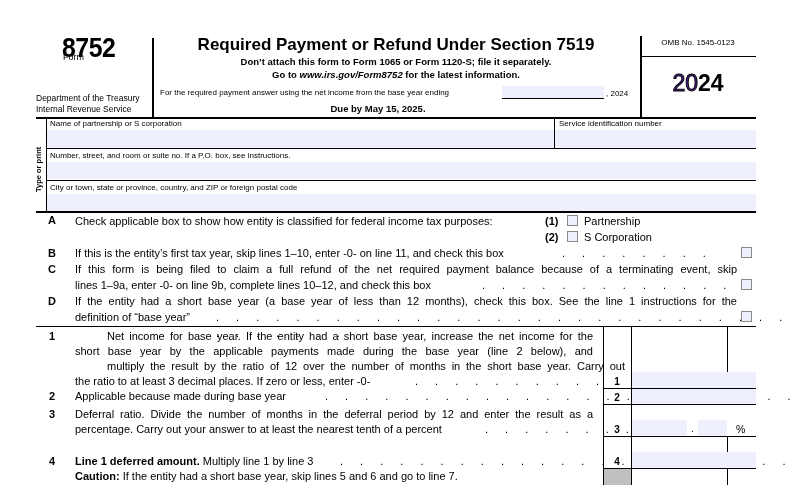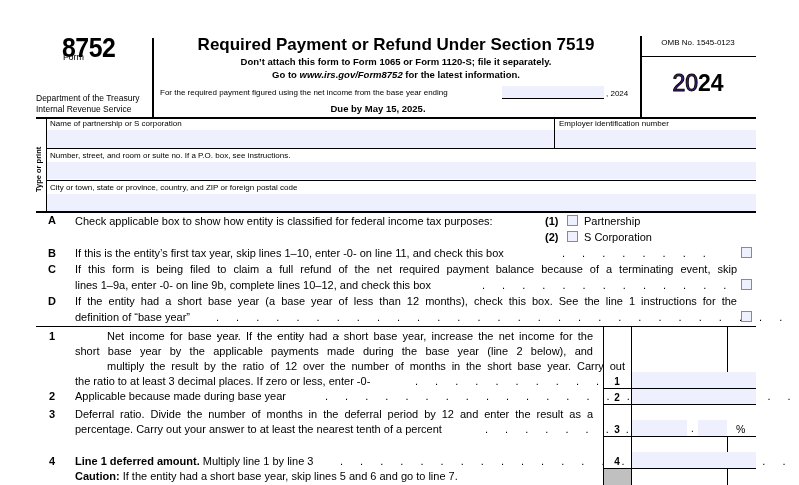--- a/index.html
+++ b/index.html
@@ -55,36 +55,36 @@
 
 <div class="abs vline" style="left:152px; top:38px; height:79px;"></div>
 <div class="abs vline" style="left:640px; top:36px; height:81px;"></div>
 <div class="abs hline" style="left:640px; top:56px; width:116px; height:1px;"></div>
 
 <div class="abs title">Required Payment or Refund Under Section 7519</div>
 <div class="abs sub1">Don’t attach this form to Form 1065 or Form 1120-S; file it separately.</div>
 <div class="abs sub2">
   <span>Go to </span><i>www.irs.gov/Form8752</i><span> for the latest information.</span>
 </div>
-<div class="abs baseyr">For the required payment figured using the net income from the base year ending</div>
+<div class="abs baseyr">For the required payment answer using the net income from the base year ending</div>
 <div class="abs baseyr-input fill"></div>
 <div class="abs baseyr-suffix">, 2024</div>
 <div class="abs due">Due by May 15, 2025.</div>
 
 <div class="abs omb">OMB No. 1545-0123</div>
 <div class="abs year"><span class="outline">20</span><span>24</span></div>
 
 <div class="abs hline" style="left:36px; top:117px; width:720px;"></div>
 <div class="abs vline" style="left:46px; top:117px; height:94px; width:1px;"></div>
 <div class="abs vertical" style="top:192px; left:34px;">Type or print</div>
 
 <div class="abs idlabel" style="left:50px; top:119px;">Name of partnership or S corporation</div>
 <div class="abs fill" style="left:47px; top:130px; width:507px; height:18px;"></div>
 <div class="abs vline" style="left:554px; top:117px; height:32px; width:1px;"></div>
-<div class="abs idlabel" style="left:559px; top:119px;">Employer identification number</div>
+<div class="abs idlabel" style="left:559px; top:119px;">Service identification number</div>
 <div class="abs fill" style="left:555px; top:130px; width:201px; height:18px;"></div>
 <div class="abs hline" style="left:47px; top:148px; width:709px; height:1px;"></div>
 
 <div class="abs idlabel" style="left:50px; top:151px;">Number, street, and room or suite no. If a P.O. box, see instructions.</div>
 <div class="abs fill" style="left:47px; top:162px; width:709px; height:17px;"></div>
 <div class="abs hline" style="left:47px; top:180px; width:709px; height:1px;"></div>
 
 <div class="abs idlabel" style="left:50px; top:183px;">City or town, state or province, country, and ZIP or foreign postal code</div>
 <div class="abs fill" style="left:47px; top:194px; width:709px; height:17px;"></div>
 <div class="abs hline" style="left:36px; top:211px; width:720px;"></div>

